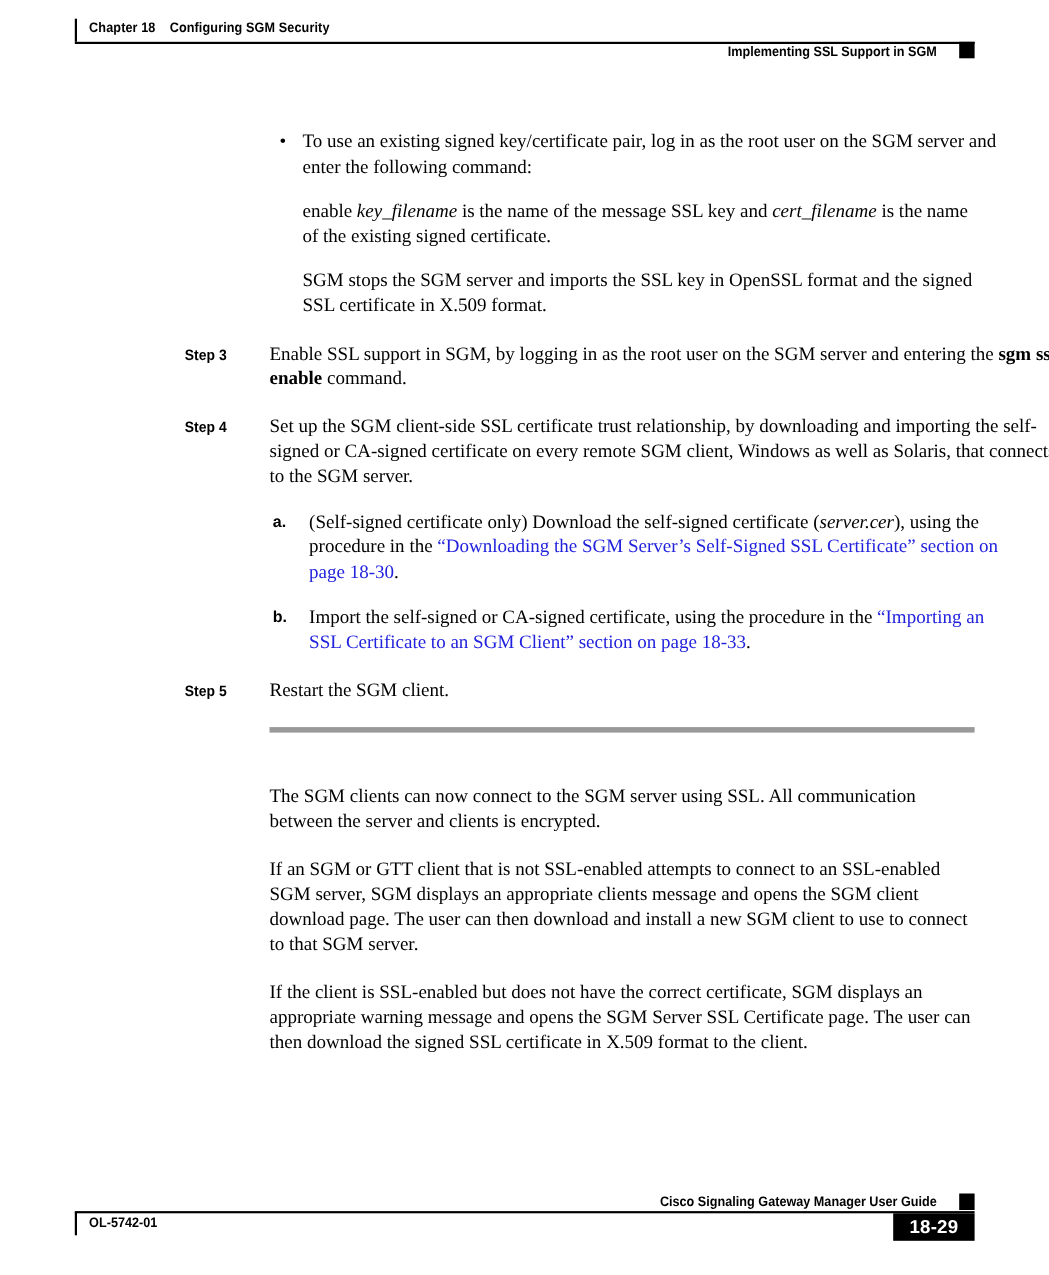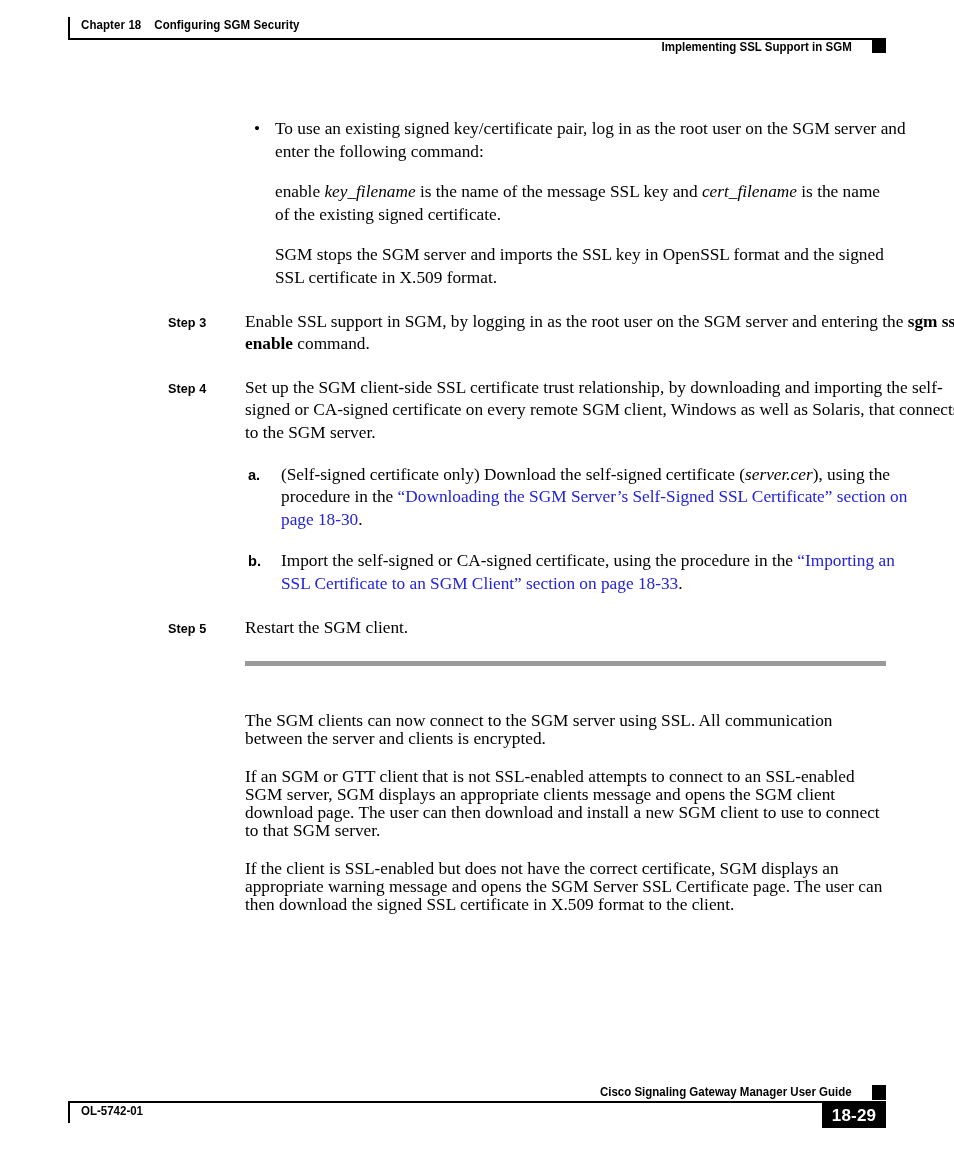--- a/index.html
+++ b/index.html
@@ -173,21 +173,21 @@
     font-size: 14.6px;
     line-height: 22.6px;
   }
 
   
   .para {
     margin-left: 245px;
     width: 641px;
     margin-top: 20px;
     font-size: 17.3px;
-    line-height: 18px;
+    line-height: 23px;
   }
 
   
   .step-divider {
     margin-left: 245px;
     width: 641px;
     height: 5px;
     background: #999999;
     margin-top: 22px;
   }
@@ -252,21 +252,21 @@
     font-weight: bold;
     font-size: 12.5px;
     transform: scaleX(0.92);
     transform-origin: left center;
     white-space: nowrap;
   }
   .page-badge {
     position: absolute;
     right: 0px;
     top: 18px;
-    width: 64px;
+    width: 74px;
     height: 25px;
     background: #000;
     color: #fff;
     font-family: "Liberation Sans Narrow", "Liberation Sans", sans-serif;
     font-weight: bold;
     font-size: 17px;
     display: flex;
     align-items: center;
     justify-content: center;
     letter-spacing: 0.2px;

